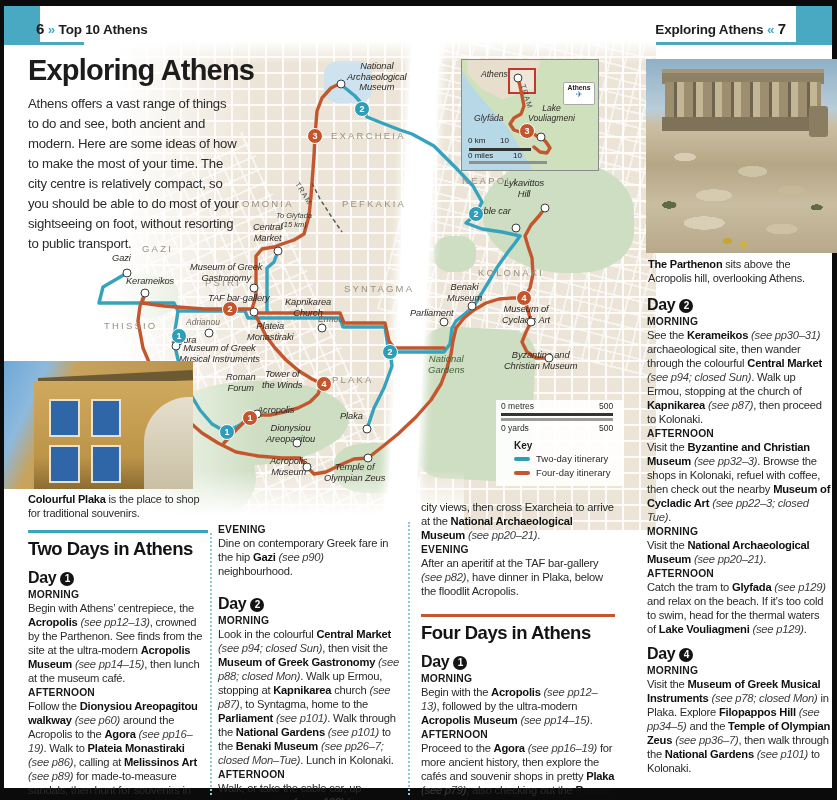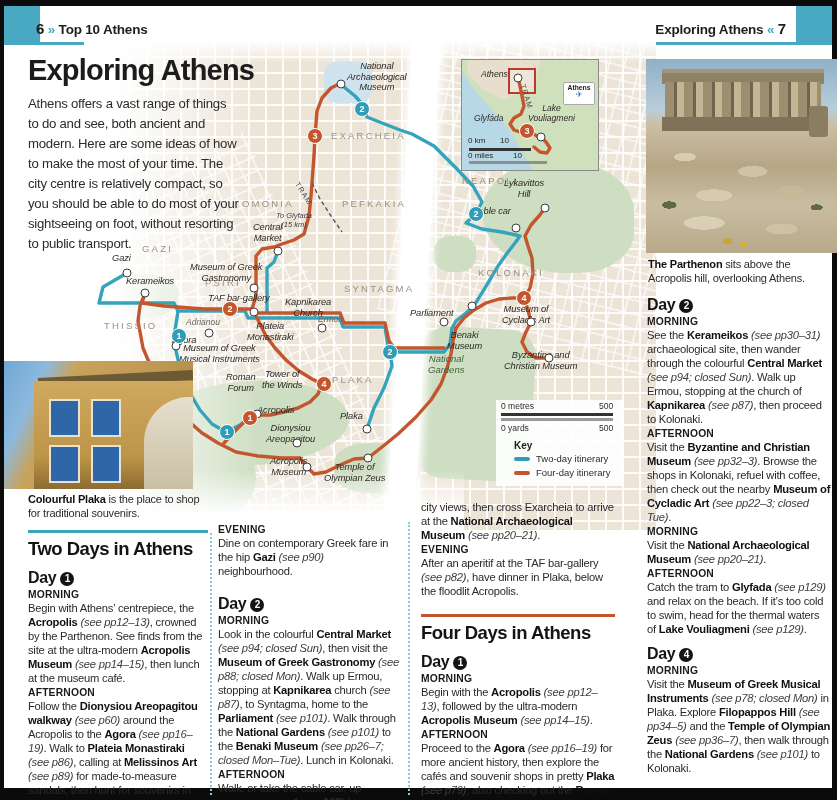--- a/index.html
+++ b/index.html
@@ -209,21 +209,21 @@
 the Winds</span>
       <span class="lbl poi" style="left: 253px; top: 399px;">Acropolis</span>
       <span class="lbl poi" style="left: 262px; top: 417px;">Dionysiou
 Areopagitou</span>
       <span class="lbl poi" style="left: 266px; top: 450px;">Acropolis
 Museum</span>
       <span class="lbl poi" style="left: 336px; top: 405px;">Plaka</span>
       <span class="lbl poi" style="left: 320px; top: 456px;">Temple of
 Olympian Zeus</span>
       <span class="lbl poi" style="left: 406px; top: 302px;">Parliament</span>
-      <span class="lbl poi" style="left: 443px; top: 276px; margin-top: 48px;">Benaki
+      <span class="lbl poi" style="left: 443px; top: 276px;">Benaki
 Museum</span>
       <span class="lbl gpoi" style="left: 424px; top: 347px;">National
 Gardens</span>
       <span class="lbl poi" style="left: 500px; top: 172px;">Lykavittos
 Hill</span>
       <span class="lbl poi" style="left: 470px; top: 200px;">cable car</span>
       <span class="lbl poi" style="left: 498px; top: 298px;">Museum of
 Cycladic Art</span>
       <span class="lbl poi" style="left: 500px; top: 344px;">Byzantine and
 Christian Museum</span>

